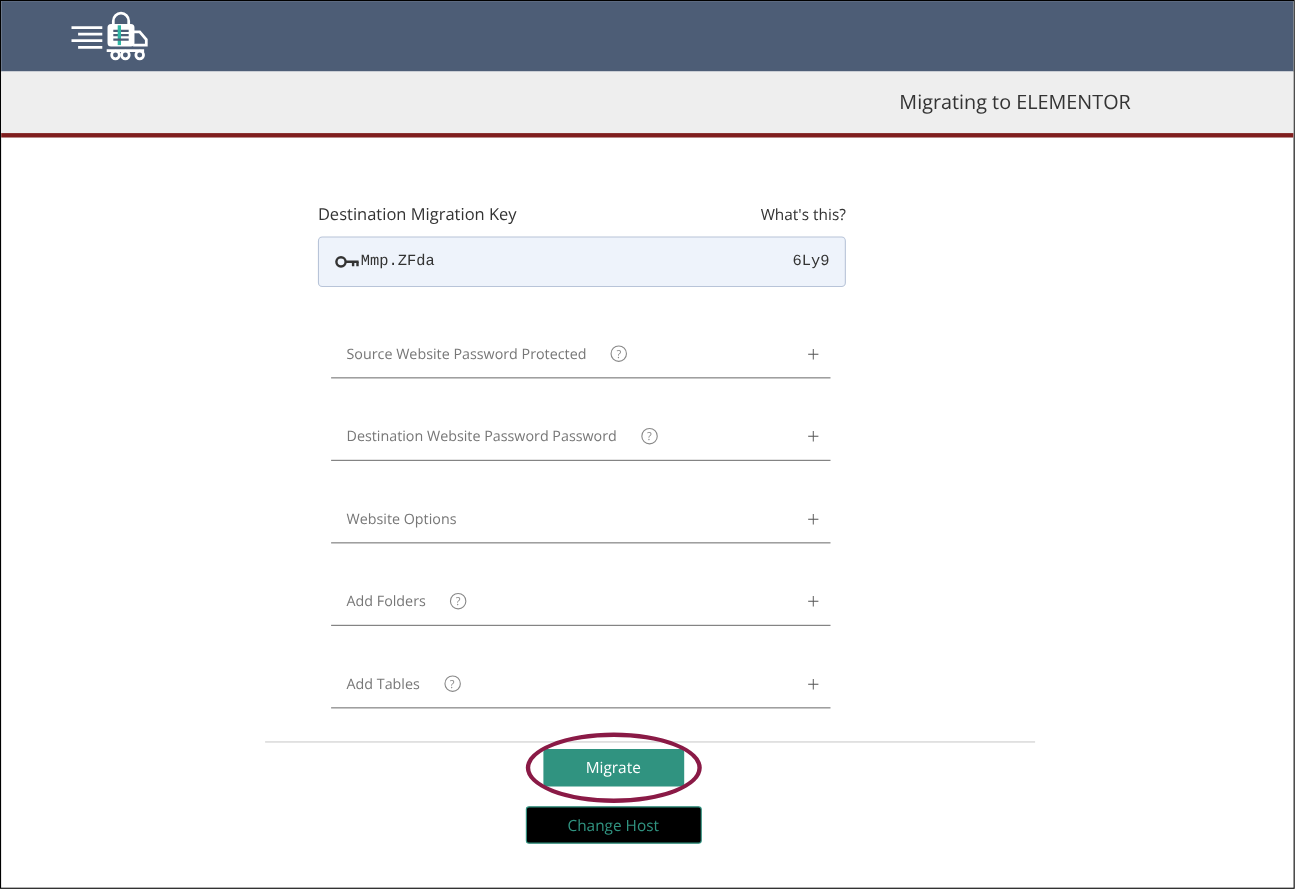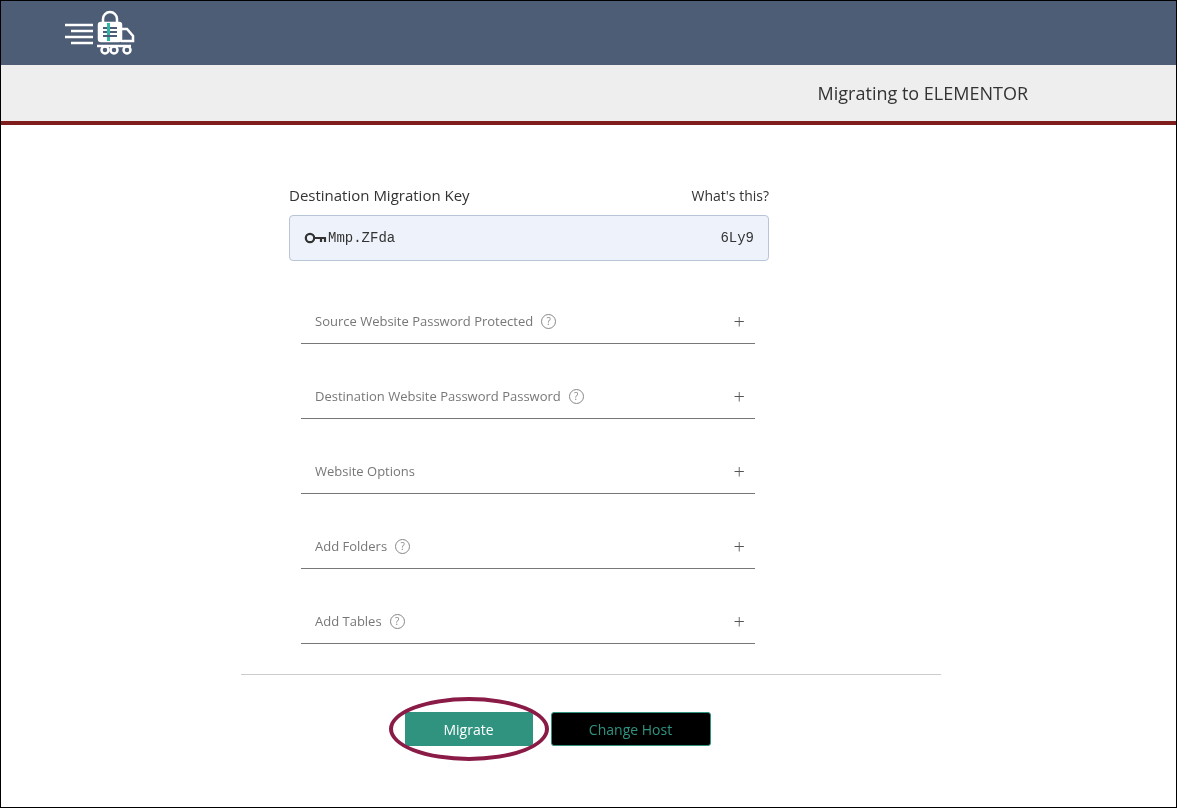--- a/index.html
+++ b/index.html
@@ -90,21 +90,21 @@
       margin-bottom: 30px;
       display: flex;
       align-items: center;
       justify-content: space-between;
       padding: 0 10px 0 14px;
       cursor: pointer;
     }
     .section-left {
       display: flex;
       align-items: center;
-      gap: 8px;
+      gap: 22px;
     }
     .section-label {
       font-size: 13px;
       color: #777;
     }
     .help-circle {
       width: 15px;
       height: 15px;
       border: 1.2px solid #888;
       border-radius: 50%;
@@ -119,26 +119,27 @@
       font-size: 20px;
       color: #555;
       font-weight: 300;
     }
     .footer-divider {
       margin: 0 240px 0 240px;
       border-top: 1px solid #ccc;
       width: 700px;
     }
     .footer-actions {
-      margin-top: 37px;
+      margin-top: 6px;
       display: flex;
       justify-content: center;
       align-items: center;
       padding-right: 62px;
       gap: 18px;
+      flex-direction: column;
     }
     .oval-wrap {
       position: relative;
       display: flex;
       align-items: center;
       justify-content: center;
     }
     .oval {
       position: absolute;
       width: 160px;

